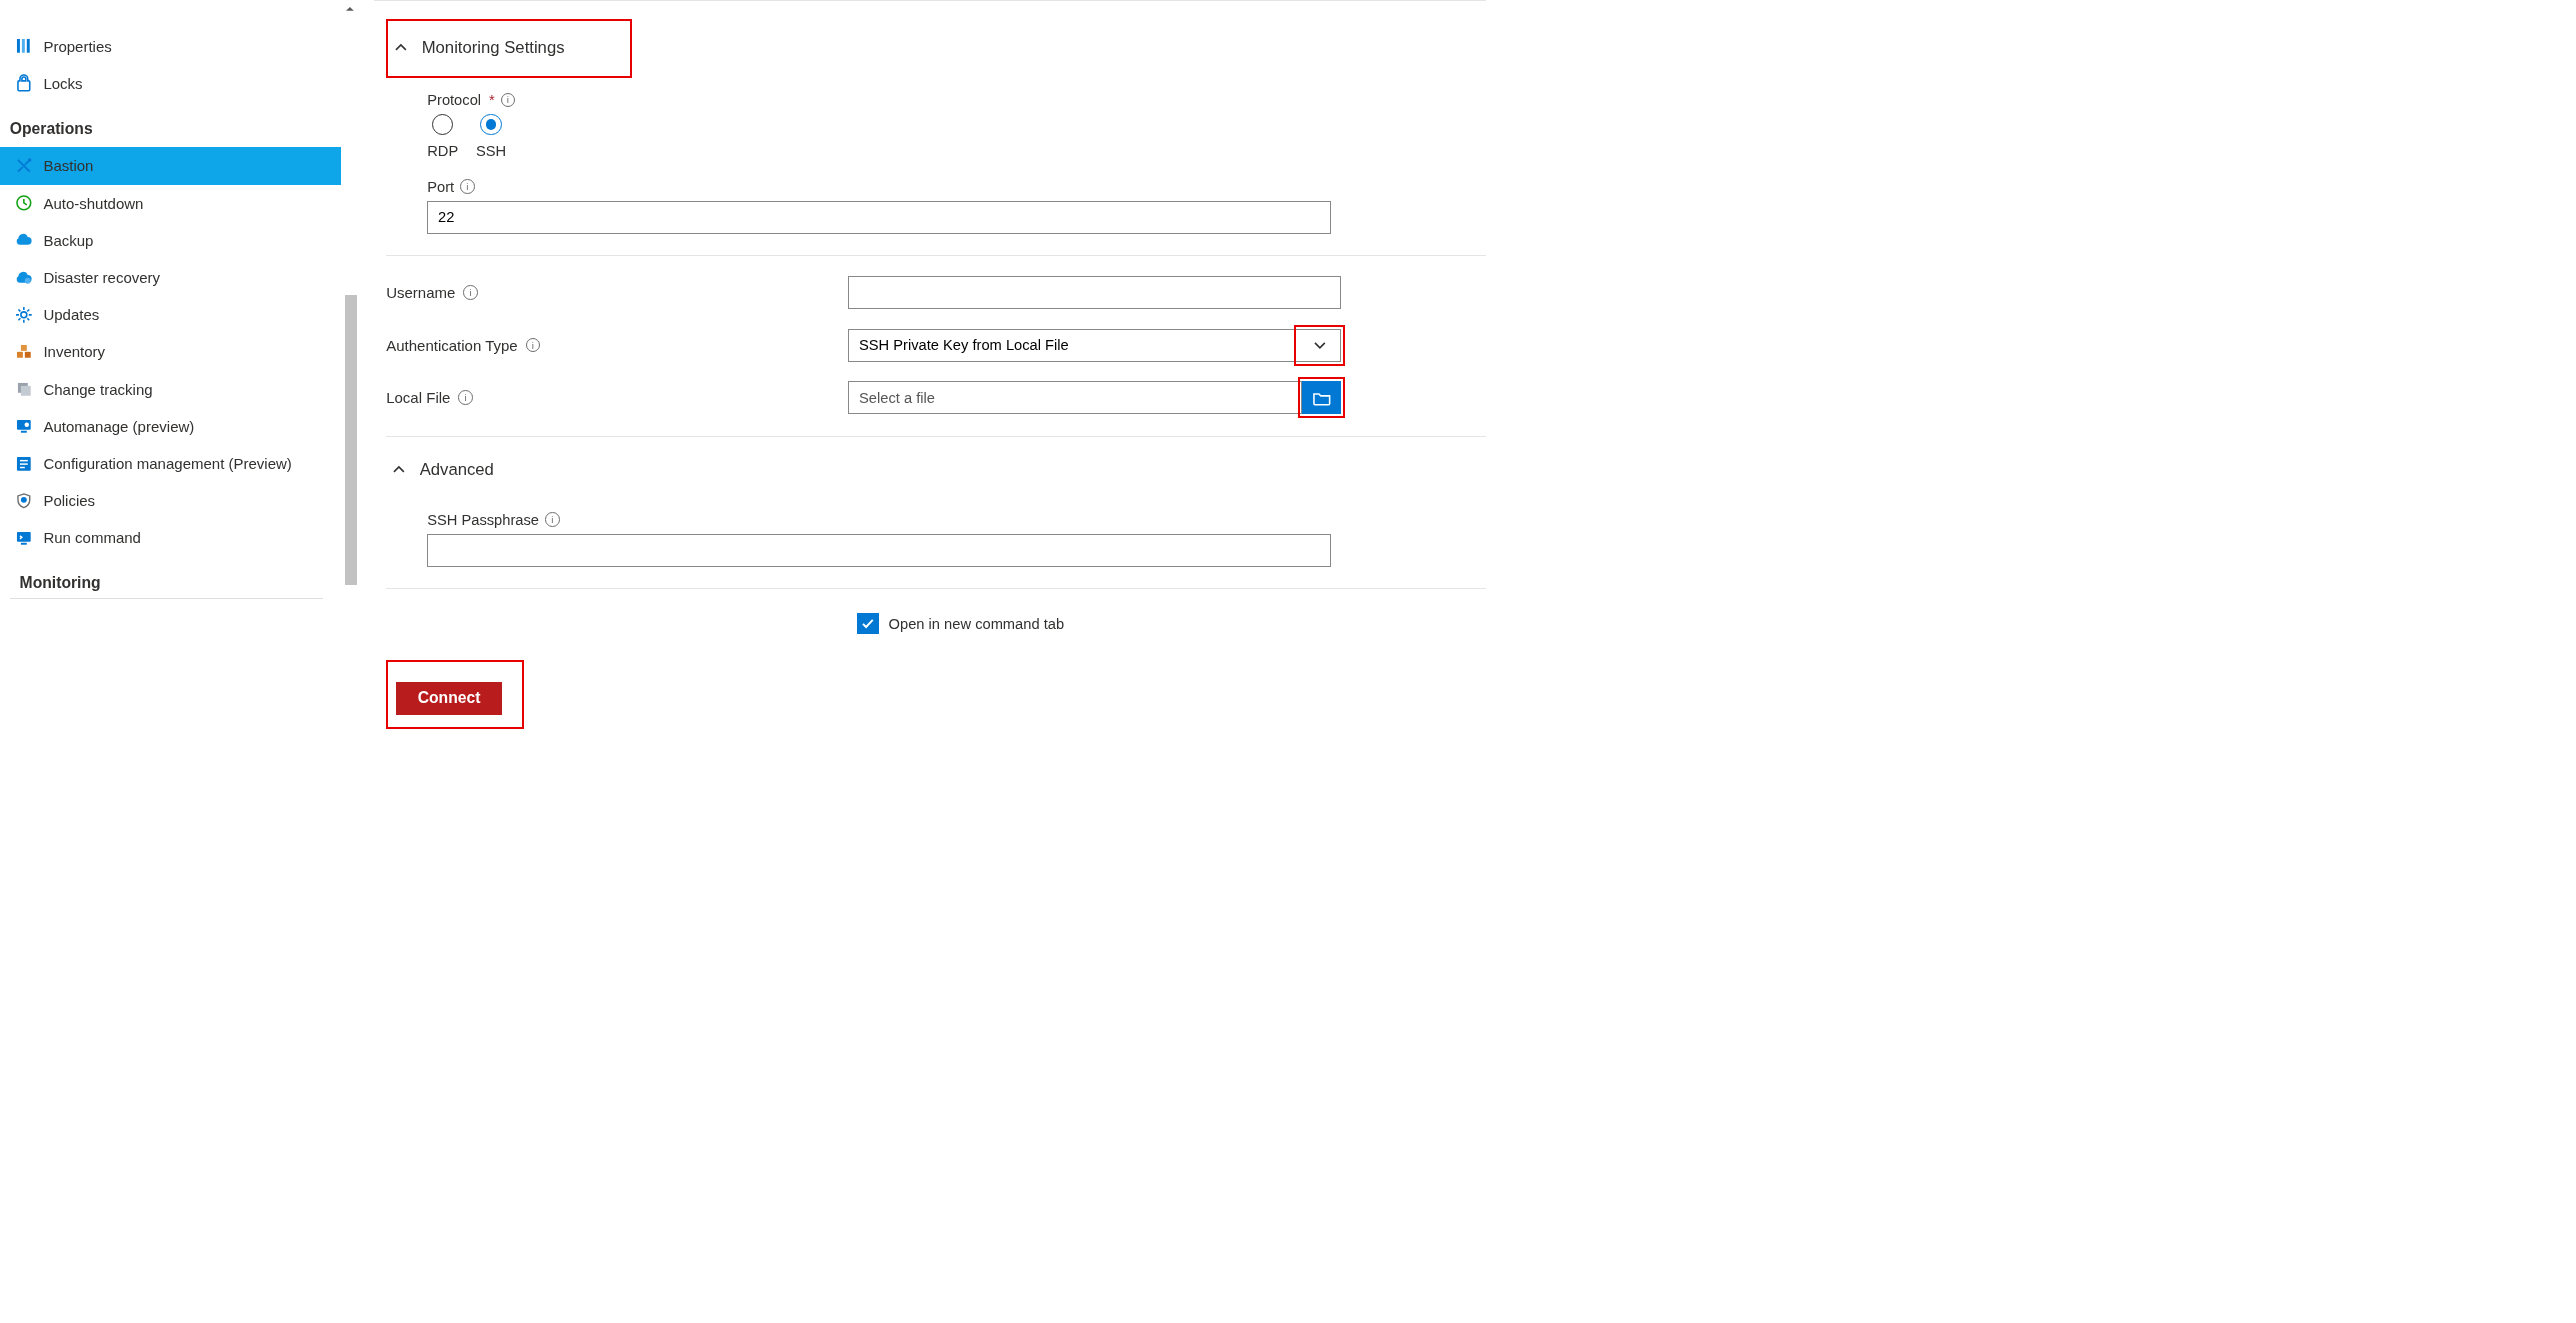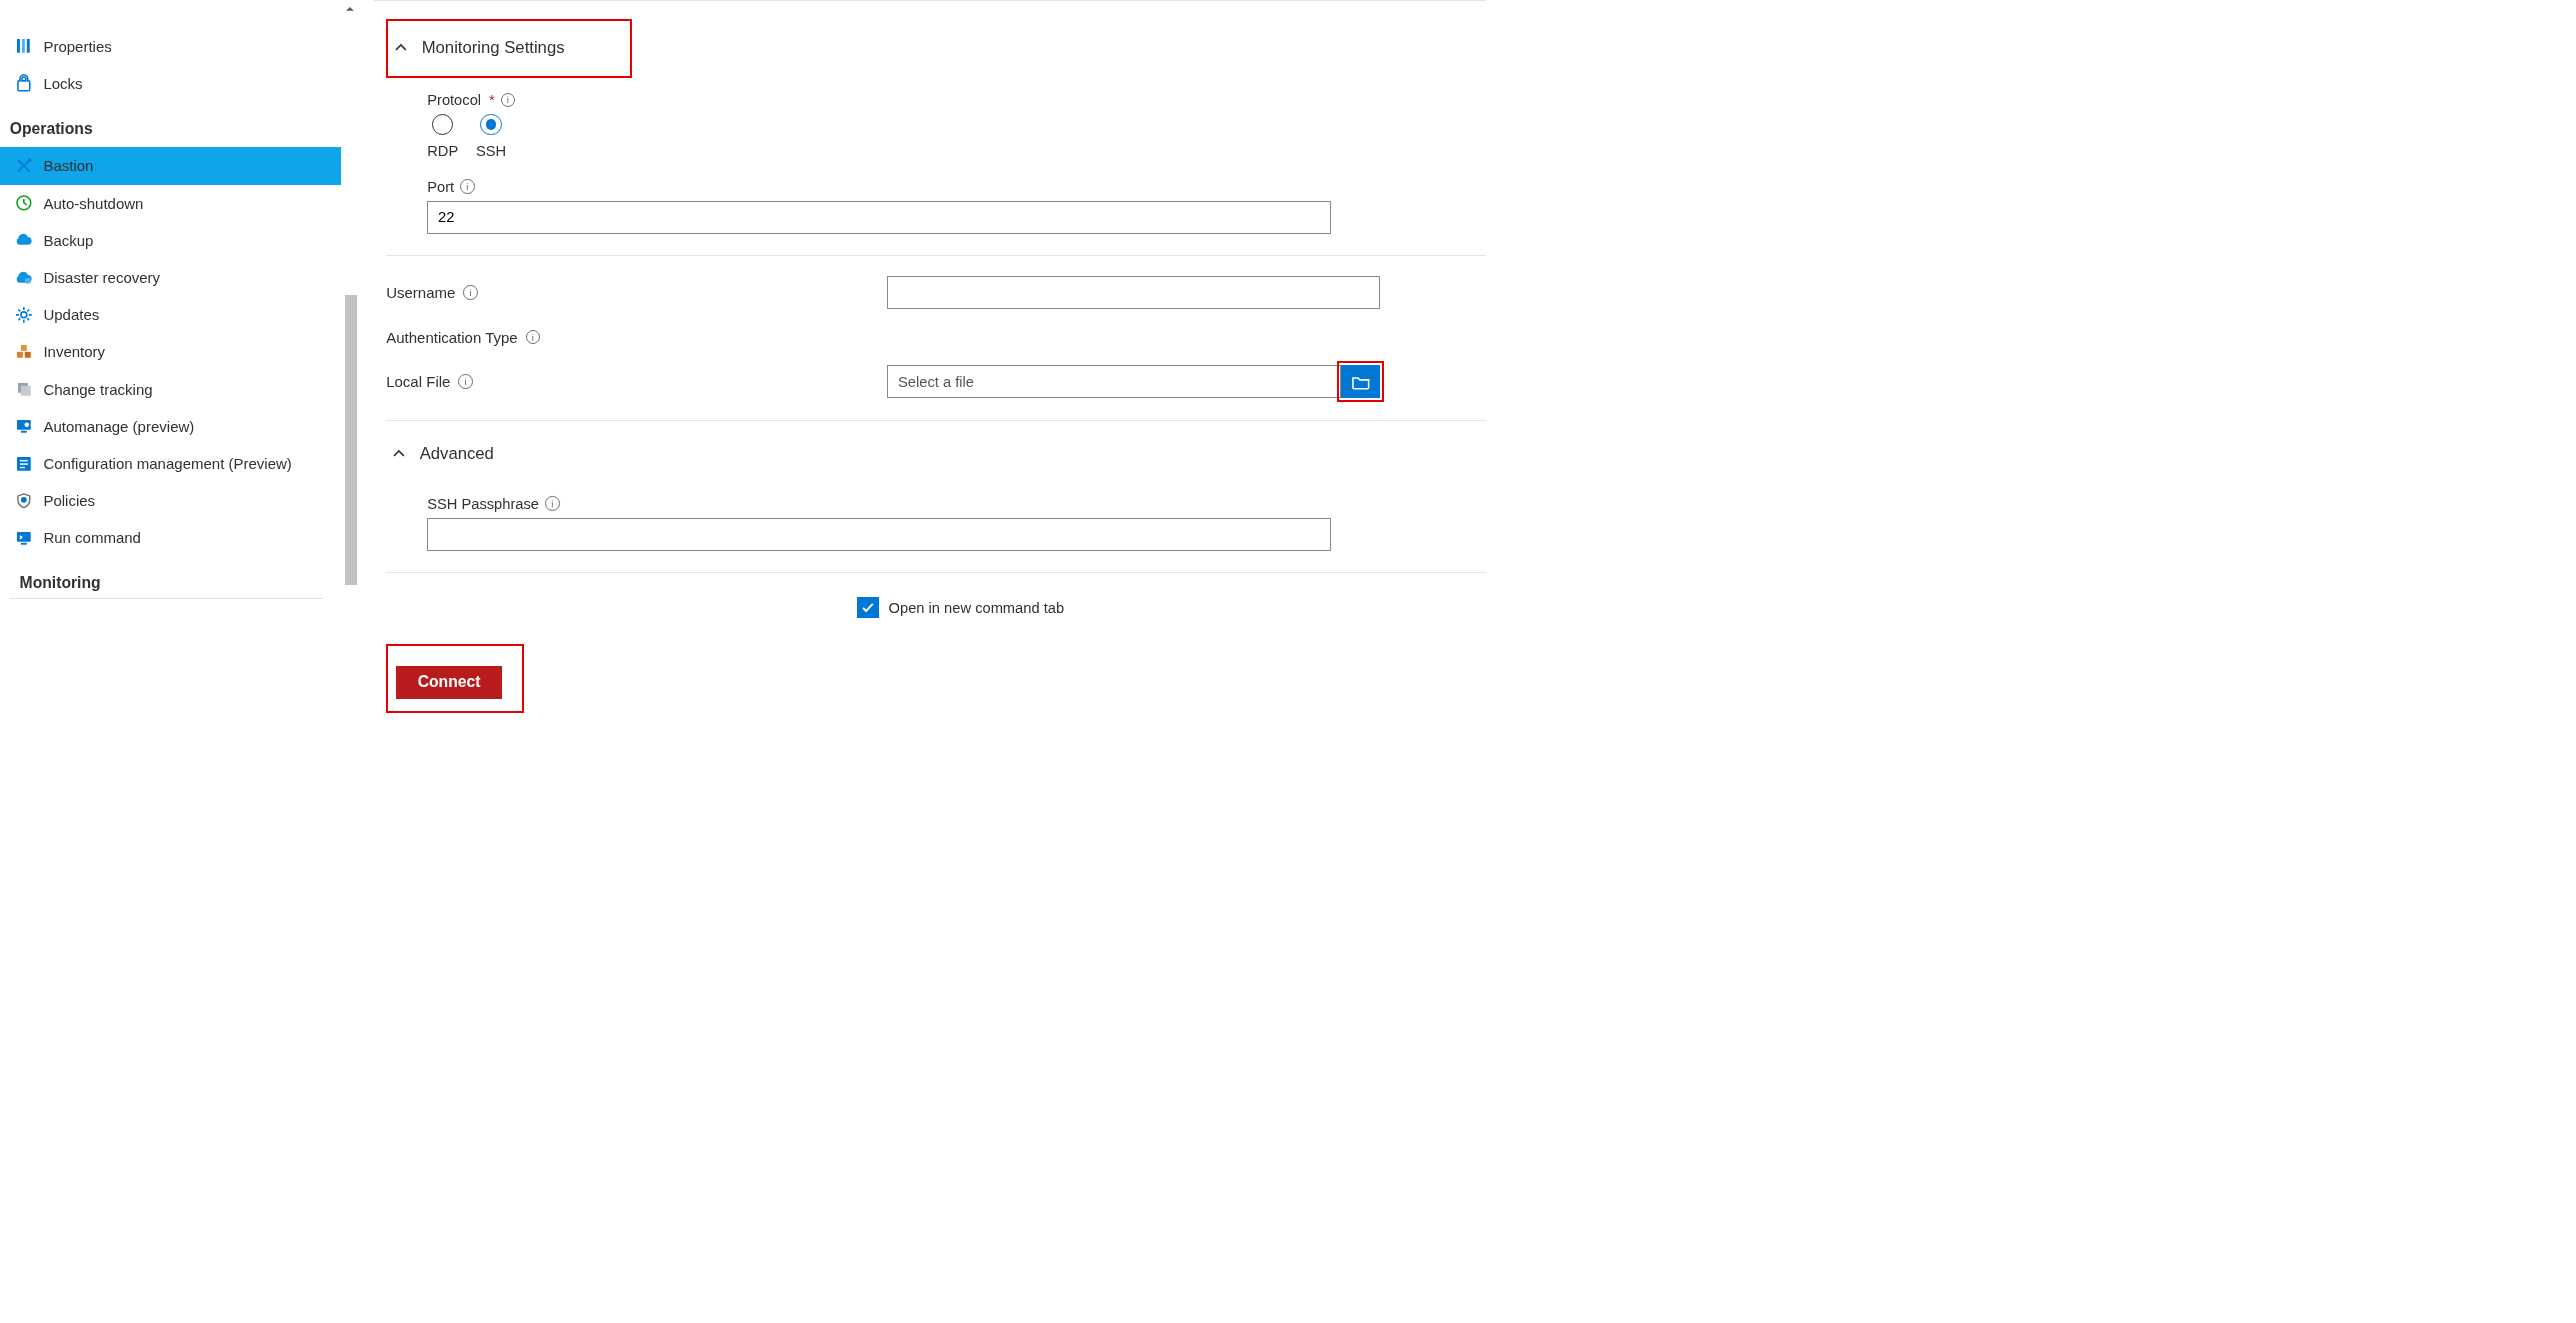--- a/index.html
+++ b/index.html
@@ -122,21 +122,21 @@
       width: 100%;
       max-width: 904px;
       height: 33px;
       border: 1px solid #8a8886;
       padding: 0 9.8px;
       font-size: 14.7px;
       background:#fff;
     }
 
     .kv-row {
-      display:flex; align-items:center; gap: 39px;
+      display:flex; align-items:center; 
       margin-top: 19.6px;
     }
     .kv-row .label-col {
       width: 462px;
       display:flex; align-items:center; gap:7.9px;
       font-size:15px;
     }
     .kv-row .input-col { flex:1; display:flex; gap:0; max-width: 493px; align-items:stretch; }
 
     .select-wrap { position:relative; flex:1; display:flex; }
@@ -358,20 +358,30 @@
     <div class="input-col">
       <input class="txt" type="text" value="" style="">
     </div>
   </div>
 
   <div class="kv-row">
     <div class="label-col">
       <span>Authentication Type</span>
       <span class="info-icon">i</span>
     </div>
+    <div class="input-col">
+      <div class="select-wrap">
+        <input class="txt" type="text" readonly="" value="SSH Private Key from Local File" style="">
+        <span class="chev-btn red-outline">
+          <svg width="13.8" height="13.8" viewBox="0 0 14 14">
+              <path d="M2 5l5 5 5-5" fill="none" stroke="#323130" stroke-width="1.6"></path>
+            </svg>
+        </span>
+      </div>
+    </div>
   </div>
 
   <div class="kv-row">
     <div class="label-col">
       <span>Local File</span>
       <span class="info-icon">i</span>
     </div>
     <div class="input-col">
       <div class="file-wrap">
         <input class="txt placeholder" type="text" readonly="" placeholder="Select a file" style="">

